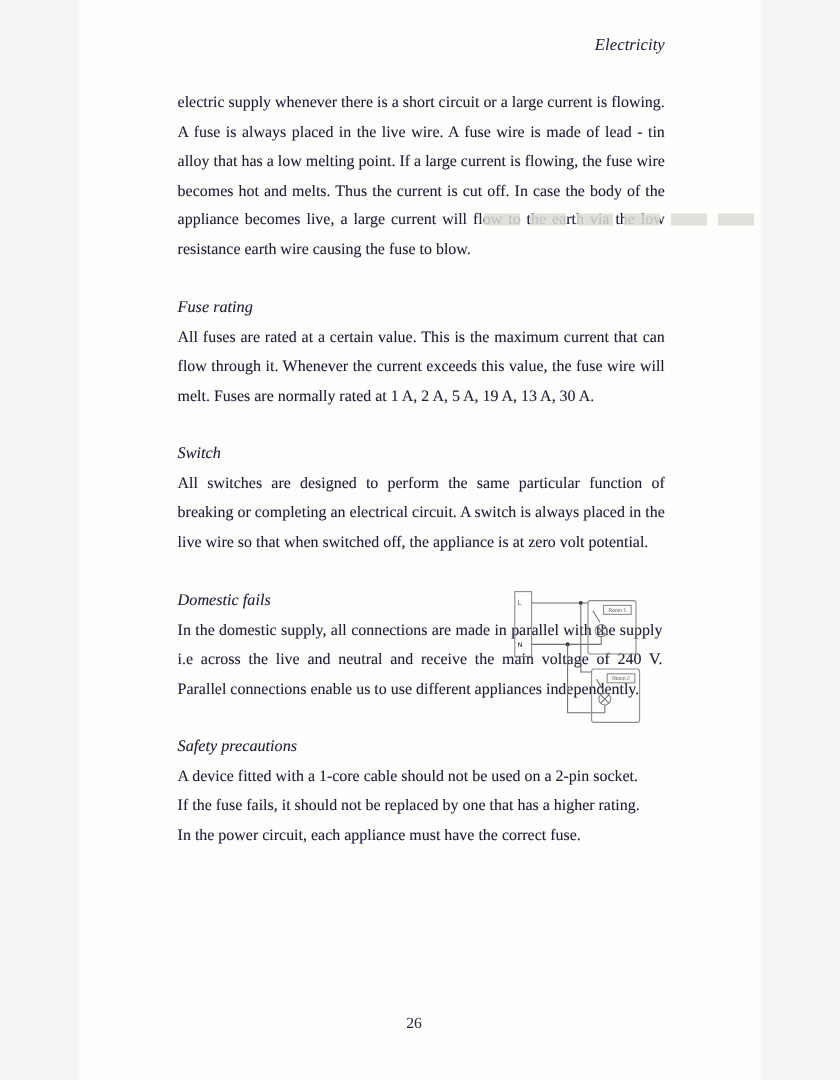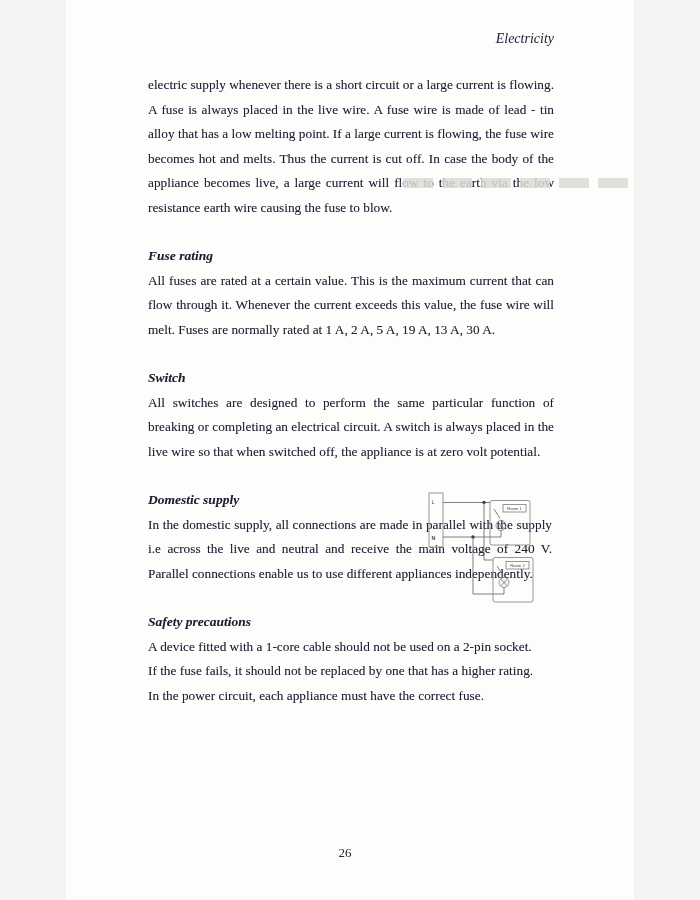--- a/index.html
+++ b/index.html
@@ -32,21 +32,21 @@
     margin: 0;
     font-size: 13.3px;
     line-height: 24.5px;
     text-align: justify;
     text-shadow: 0 0 0.6px rgba(70, 50, 90, 0.35);
   }
   .section {
     margin-top: 24px;
   }
   .section-heading {
-    font-weight: bold;
+    font-weight: normal;
     font-style: italic;
     font-size: 13.5px;
     line-height: 24.5px;
     margin: 0;
     text-shadow: 0 0 0.6px rgba(70, 50, 90, 0.35);
   }
   .line-list p.body-text {
     text-align: left;
   }
   .domestic-wrap {
@@ -105,21 +105,21 @@
       <h3 class="section-heading">Fuse rating</h3>
       <p class="body-text">All fuses are rated at a certain value. This is the maximum current that can flow through it. Whenever the current exceeds this value, the fuse wire will melt.  Fuses  are  normally  rated at 1 A, 2 A, 5 A, 19 A, 13 A, 30 A.</p>
     </div>
 
     <div class="section">
       <h3 class="section-heading">Switch</h3>
       <p class="body-text">All switches are designed to perform the same particular function of breaking or completing an electrical circuit. A switch is always placed in the live wire so that when switched off, the appliance is at zero volt potential.</p>
     </div>
 
     <div class="section domestic-wrap">
-      <h3 class="section-heading">Domestic supply</h3>
+      <h3 class="section-heading">Domestic fails</h3>
       <p class="body-text">In the domestic supply, all connections are made in parallel with the supply i.e across the live and neutral and receive the main voltage of 240 V. Parallel connections enable us to use different appliances independently.</p>
 
       <svg class="circuit-diagram" viewBox="0 0 152 125" xmlns="http://www.w3.org/2000/svg">
 
         <rect class="boxline" x="5" y="9" width="14" height="54"></rect>
         <text class="tinytext" x="7.5" y="20" font-size="5.5">L</text>
         <text class="tinytext" x="7.5" y="55.5" font-size="5.5" font-weight="bold">N</text>
 
         <path class="wire" d="M19 18.5 H66"></path>
         <circle class="dot" cx="60" cy="18.5" r="1.7"></circle>

